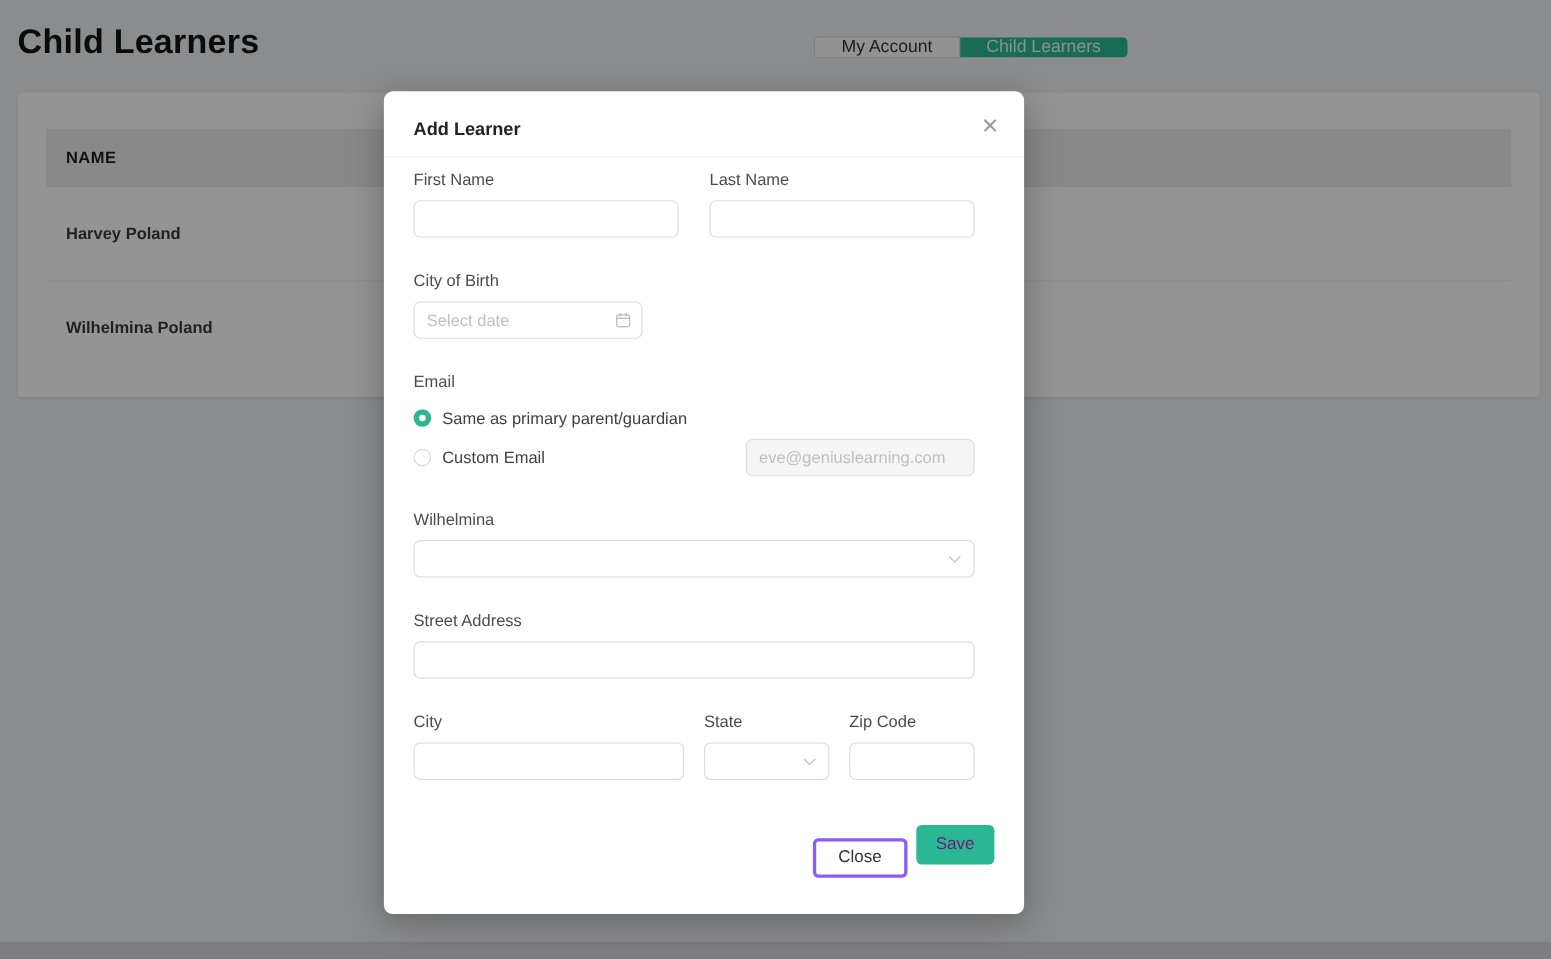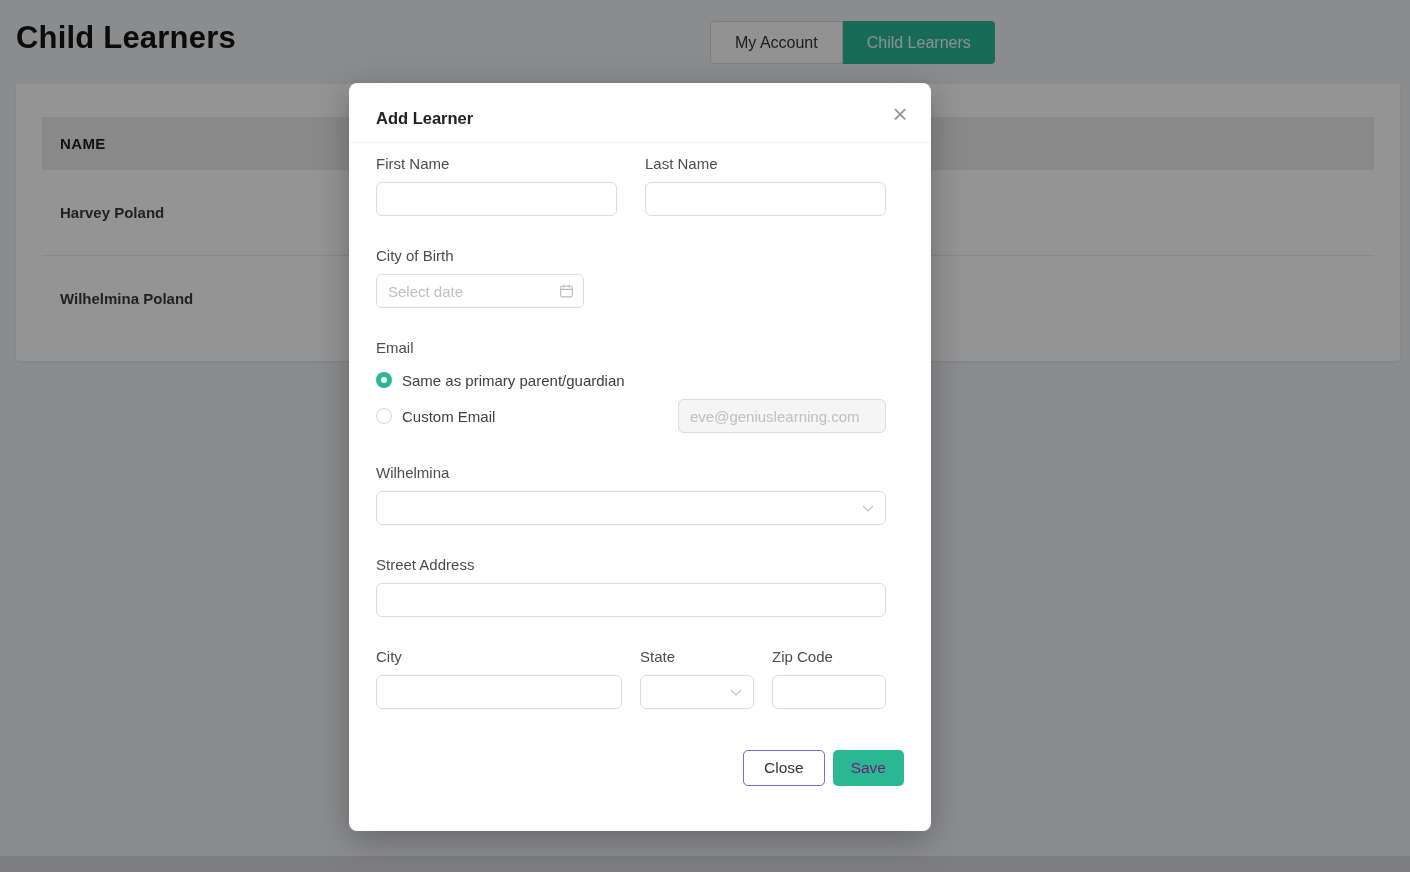--- a/index.html
+++ b/index.html
@@ -12,22 +12,22 @@
     color: #333;
   }
 
   
   .page-title {
     position: absolute; left: 16px; top: 20px;
     font-size: 31px; font-weight: 700; color: #141414;
     letter-spacing: 0.2px;
   }
   .tab-group {
-    position: absolute; left: 710px; top: 21px;
-    display: flex; height: 43px; border-radius: 4px;
+    position: absolute; left: 740px; top: 21px;
+    display: flex; height: 43px; border-radius: 4px; align-items: center;
   }
   .tab {
     display: flex; align-items: center; justify-content: center;
     padding: 0 24px; font-size: 16px; cursor: pointer;
     border: 1px solid #d9d9d9; background: #fcfcfc; color: #333;
     border-radius: 4px 0 0 4px; font-family: inherit;
   }
   .tab.active {
     background: var(--accent); color: rgba(255,255,255,0.93);
     border: none; border-radius: 0 4px 4px 0;
@@ -116,21 +116,21 @@
   .col-zip { width: 114px; }
 
   .modal-footer {
     display: flex; justify-content: flex-end; gap: 8px;
     padding: 0 27px; margin-top: 41px;
   }
   .btn {
     height: 36px; border-radius: 5px; font-size: 15.5px; cursor: pointer;
     font-family: inherit;
   }
-  .btn-close { background: #fff; border: 1px solid #8b5cf6; color: #333; padding: 0 20px; }
+  .btn-close { background: #fff; border: 3px solid #8b5cf6; color: #333; padding: 0 20px; margin-top: 12px; }
   .btn-save { background: var(--accent); border: none; color: #701a75; padding: 0 18px; }
 </style>
 </head>
 <body>
 
 <div class="page-title">Child Learners</div>
 
 <div class="tab-group">
   <button class="tab">My Account</button>
   <button class="tab active">Child Learners</button>

